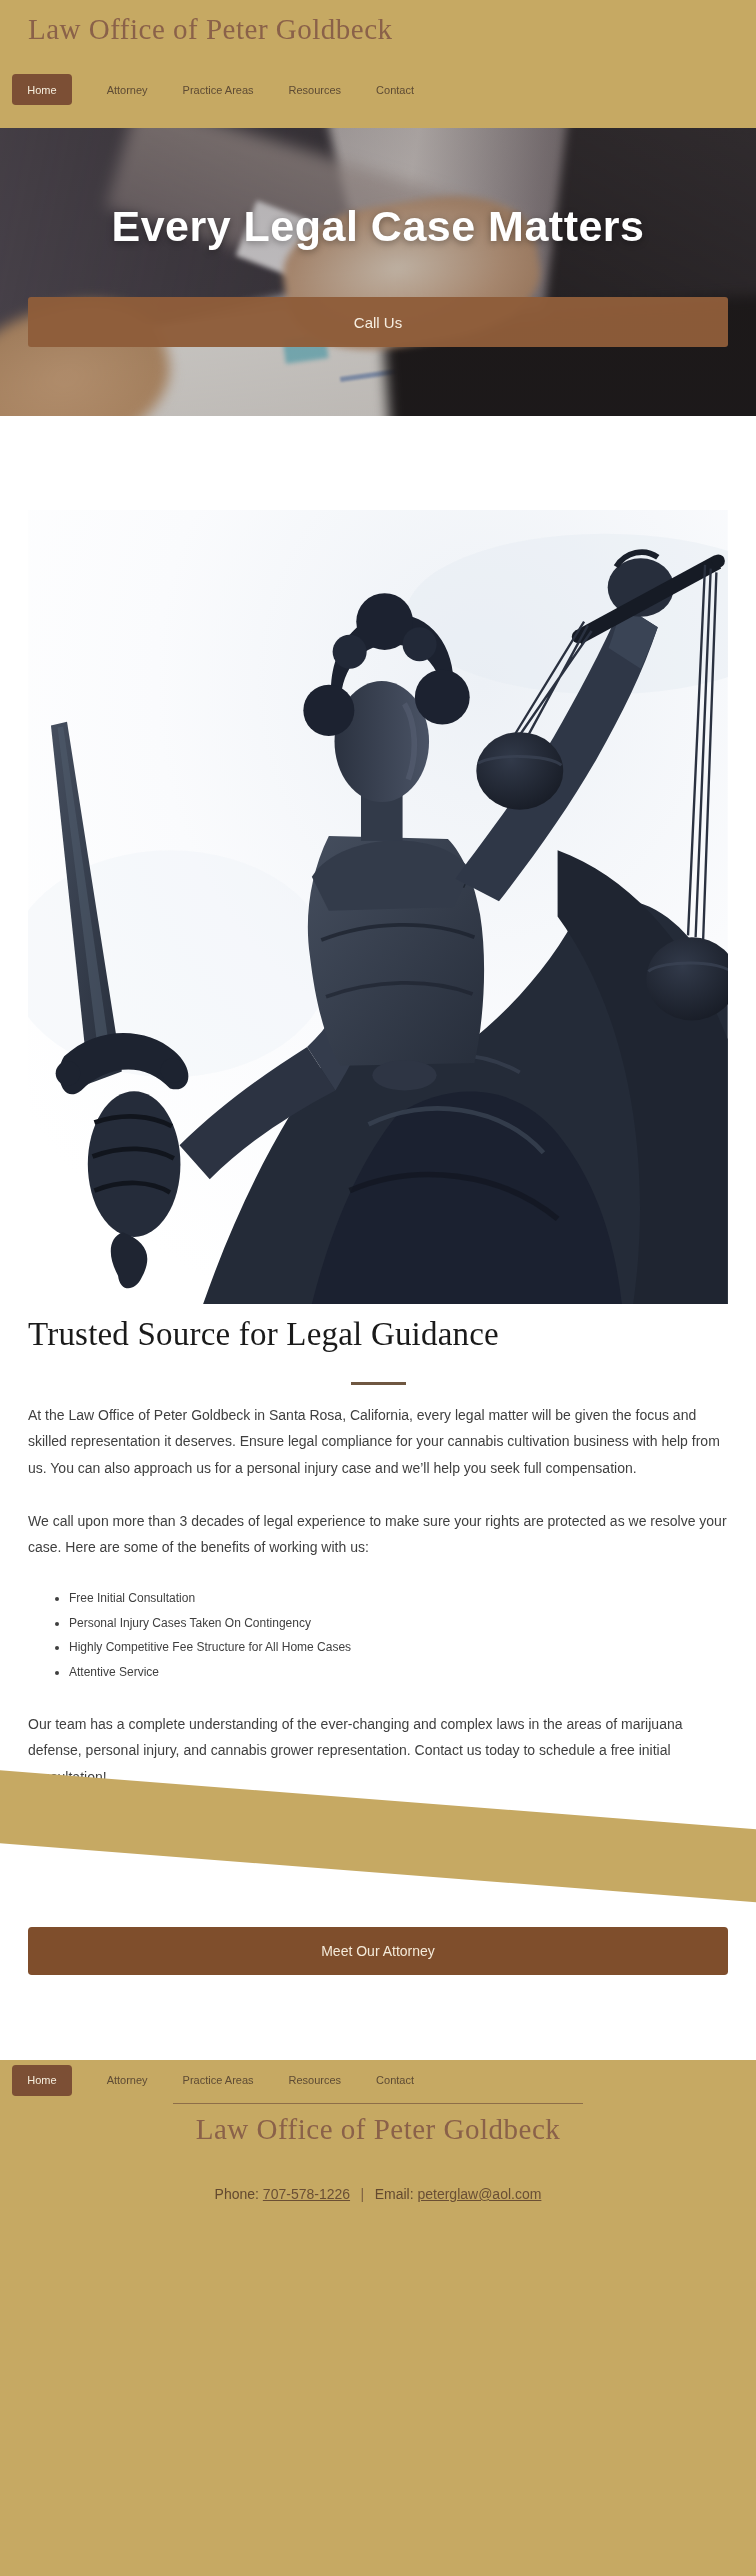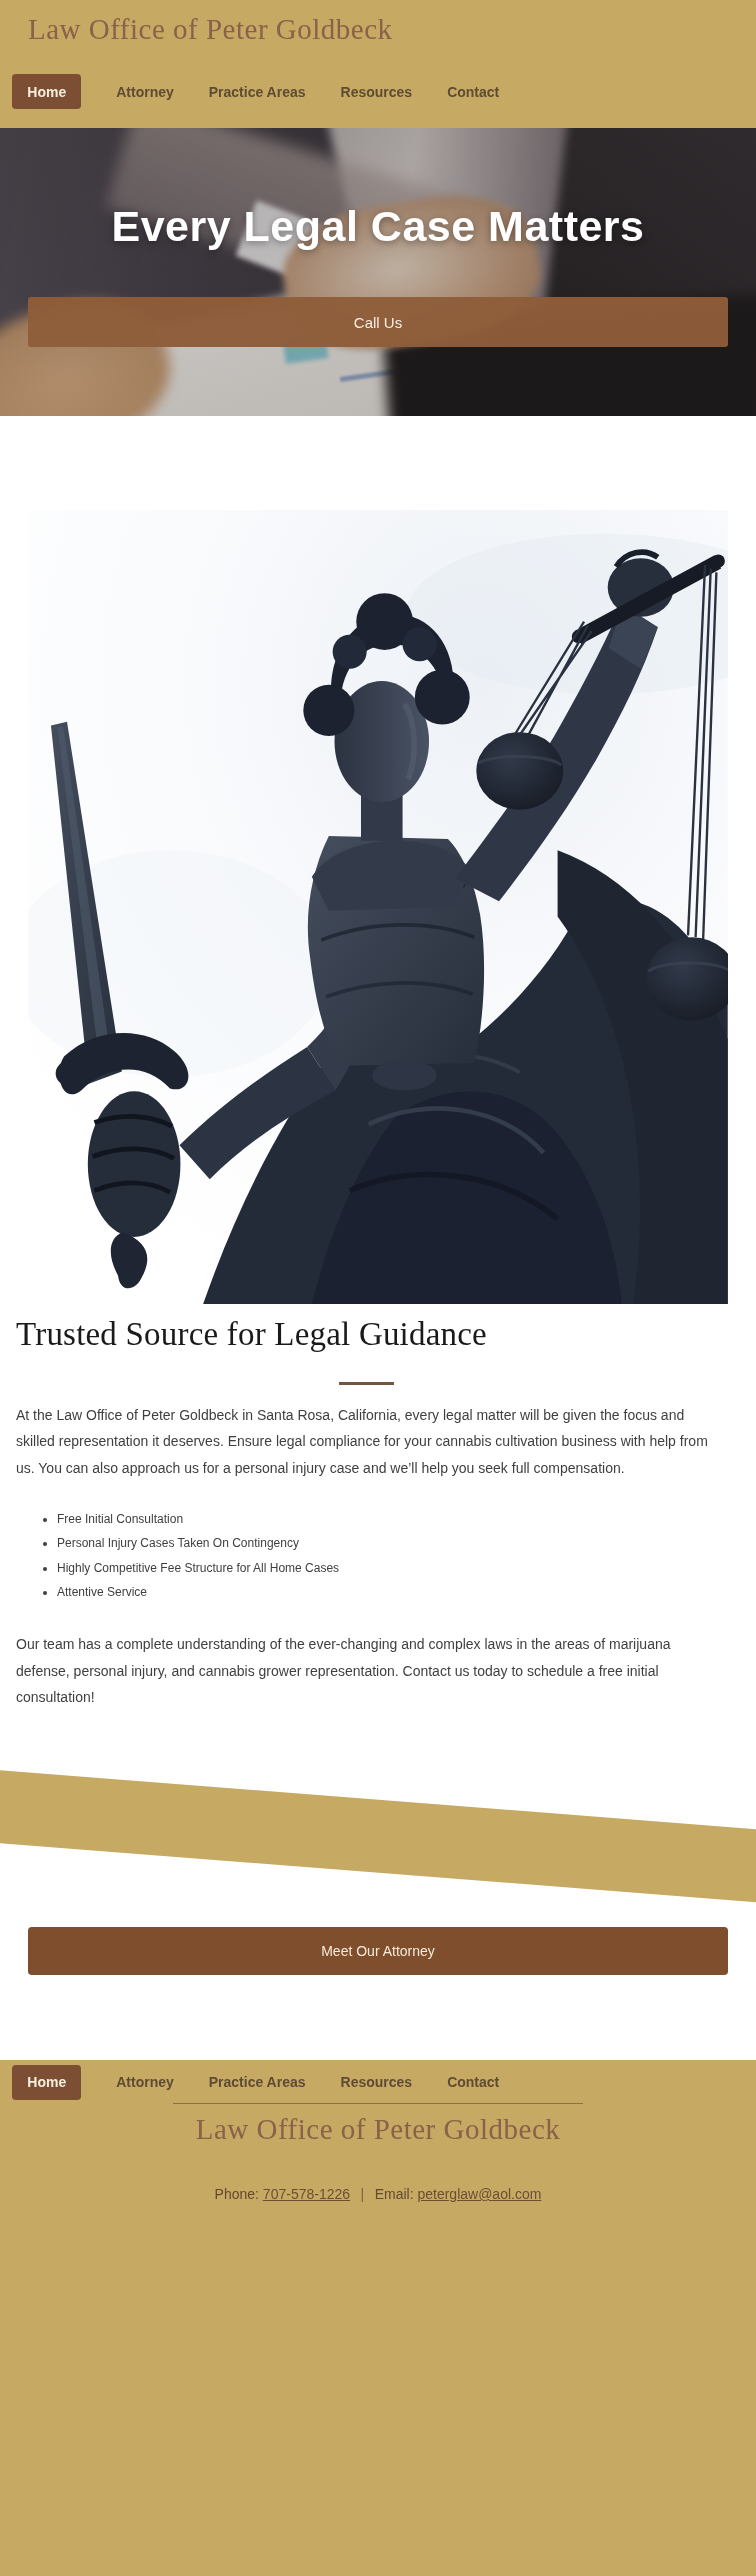--- a/index.html
+++ b/index.html
@@ -4,21 +4,21 @@
 <style>
   html,body{margin:0;padding:0;background:#fff;}
   .page{position:relative;width:756px;height:2576px;overflow:hidden;background:#ffffff;
         font-family:"Liberation Sans",sans-serif;-webkit-font-smoothing:antialiased;}
 
   
   .site-header{position:absolute;top:0;left:0;width:756px;height:128px;background:#c6a963;}
   .brand-title{position:absolute;top:13.2px;left:28px;margin:0;
     font-family:"Liberation Serif",serif;font-weight:400;font-size:29px;color:#8a6149;letter-spacing:0.5px;}
   .nav-row{position:absolute;left:12.3px;top:74px;display:flex;align-items:center;gap:35px;}
-  .nav-link{font-size:14px;color:#5e4b34;text-decoration:none;padding:9.5px 0;border-radius:3.8px;cursor:pointer;font-weight:bold;}
+  .nav-link{font-size:11px;color:#5e4b34;text-decoration:none;padding:9.5px 0;border-radius:3.8px;cursor:pointer;}
   .nav-link.active{background:#7c4f35;color:#f6eedd;padding:9.5px 15px;}
 
   
   .hero{position:absolute;top:128px;left:0;width:756px;height:288px;overflow:hidden;background:#6e686c;}
   .hero .bg{position:absolute;inset:0;
     background:linear-gradient(100deg,#7a7478 0%,#a79da1 20%,#cfc8c9 42%,#ded7d6 52%,#958b90 68%,#4b4549 85%,#262225 100%);}
   .hero .blob{position:absolute;}
   .suit-left{left:-66px;top:-57px;width:406px;height:255px;transform:rotate(-13deg);
     background:linear-gradient(115deg,#5a5360,#3e3944 60%,#2e2a33);filter:blur(4.7px);opacity:.92;}
   .arm-band{left:113px;top:28px;width:406px;height:113px;transform:rotate(17deg);
@@ -41,21 +41,21 @@
     text-shadow:0 1.9px 7.6px rgba(0,0,0,.35);}
   .cta-btn{position:absolute;top:169px;left:28px;width:700px;height:50px;border-radius:3px;
     background:rgba(142,93,58,.97);color:#f7efe2;font-size:15px;display:flex;align-items:center;justify-content:center;
     text-decoration:none;cursor:pointer;}
 
   
   .statue-box{position:absolute;top:510px;left:28px;width:700px;height:794px;}
   .statue-box svg{display:block;}
 
   
-  .about{position:absolute;top:1316px;left:16px;width:700px;color:#3f3f3f;}
+  .about{position:absolute;top:1316px;left:28px;width:700px;color:#3f3f3f;}
   .about h2{margin:0;font-family:"Liberation Serif",serif;font-weight:400;font-size:33px;color:#1a1a1a;letter-spacing:0.2px;}
   .h-divider{width:55px;height:2.8px;background:#6f5741;margin:29px auto 17px auto;}
   .about p{margin:0 0 26.5px 0;font-size:14px;line-height:26.5px;}
   .about ul{margin:0 0 26.5px 0;padding-left:41px;list-style:disc;}
   .about li{font-size:12px;line-height:23.6px;margin:0 0 0.9px 0;}
 
   
   .band{position:absolute;top:1758px;left:0;width:756px;height:147px;}
 
   
@@ -195,20 +195,21 @@
       <path d="M722,62 L706,452 M728,66 L714,454 M716,58 L698,450" stroke="#2a3140" stroke-width="2.5" fill="none"></path>
       <ellipse cx="702" cy="496" rx="48" ry="44" fill="url(#panGrad)"></ellipse>
       <path d="M656,488 C672,476 732,476 746,490" stroke="#3c4556" stroke-width="3" fill="none" opacity="0.7"></path>
     </svg>
   </div>
 
   <section class="about">
     <h2>Trusted Source for Legal Guidance</h2>
     <div class="h-divider"></div>
     <p>At the Law Office of Peter Goldbeck in Santa Rosa, California, every legal matter will be given the focus and skilled representation it deserves. Ensure legal compliance for your cannabis cultivation business with help from us. You can also approach us for a personal injury case and we’ll help you seek full compensation.</p>
+    <p>We call upon more than 3 decades of legal experience to make sure your rights are protected as we resolve your case. Here are some of the benefits of working with us:</p>
     <ul>
       <li><span>Free Initial Consultation</span></li>
         <li><span>Personal Injury Cases Taken On Contingency</span></li>
         <li><span>Highly Competitive Fee Structure for All Home Cases</span></li>
         <li><span>Attentive Service</span></li>
     </ul>
     <p>Our team has a complete understanding of the ever-changing and complex laws in the areas of marijuana defense, personal injury, and cannabis grower representation. Contact us today to schedule a free initial consultation!</p>
   </section>
 
   <svg class="band" viewBox="0 0 800 155" preserveAspectRatio="none" xmlns="http://www.w3.org/2000/svg">

